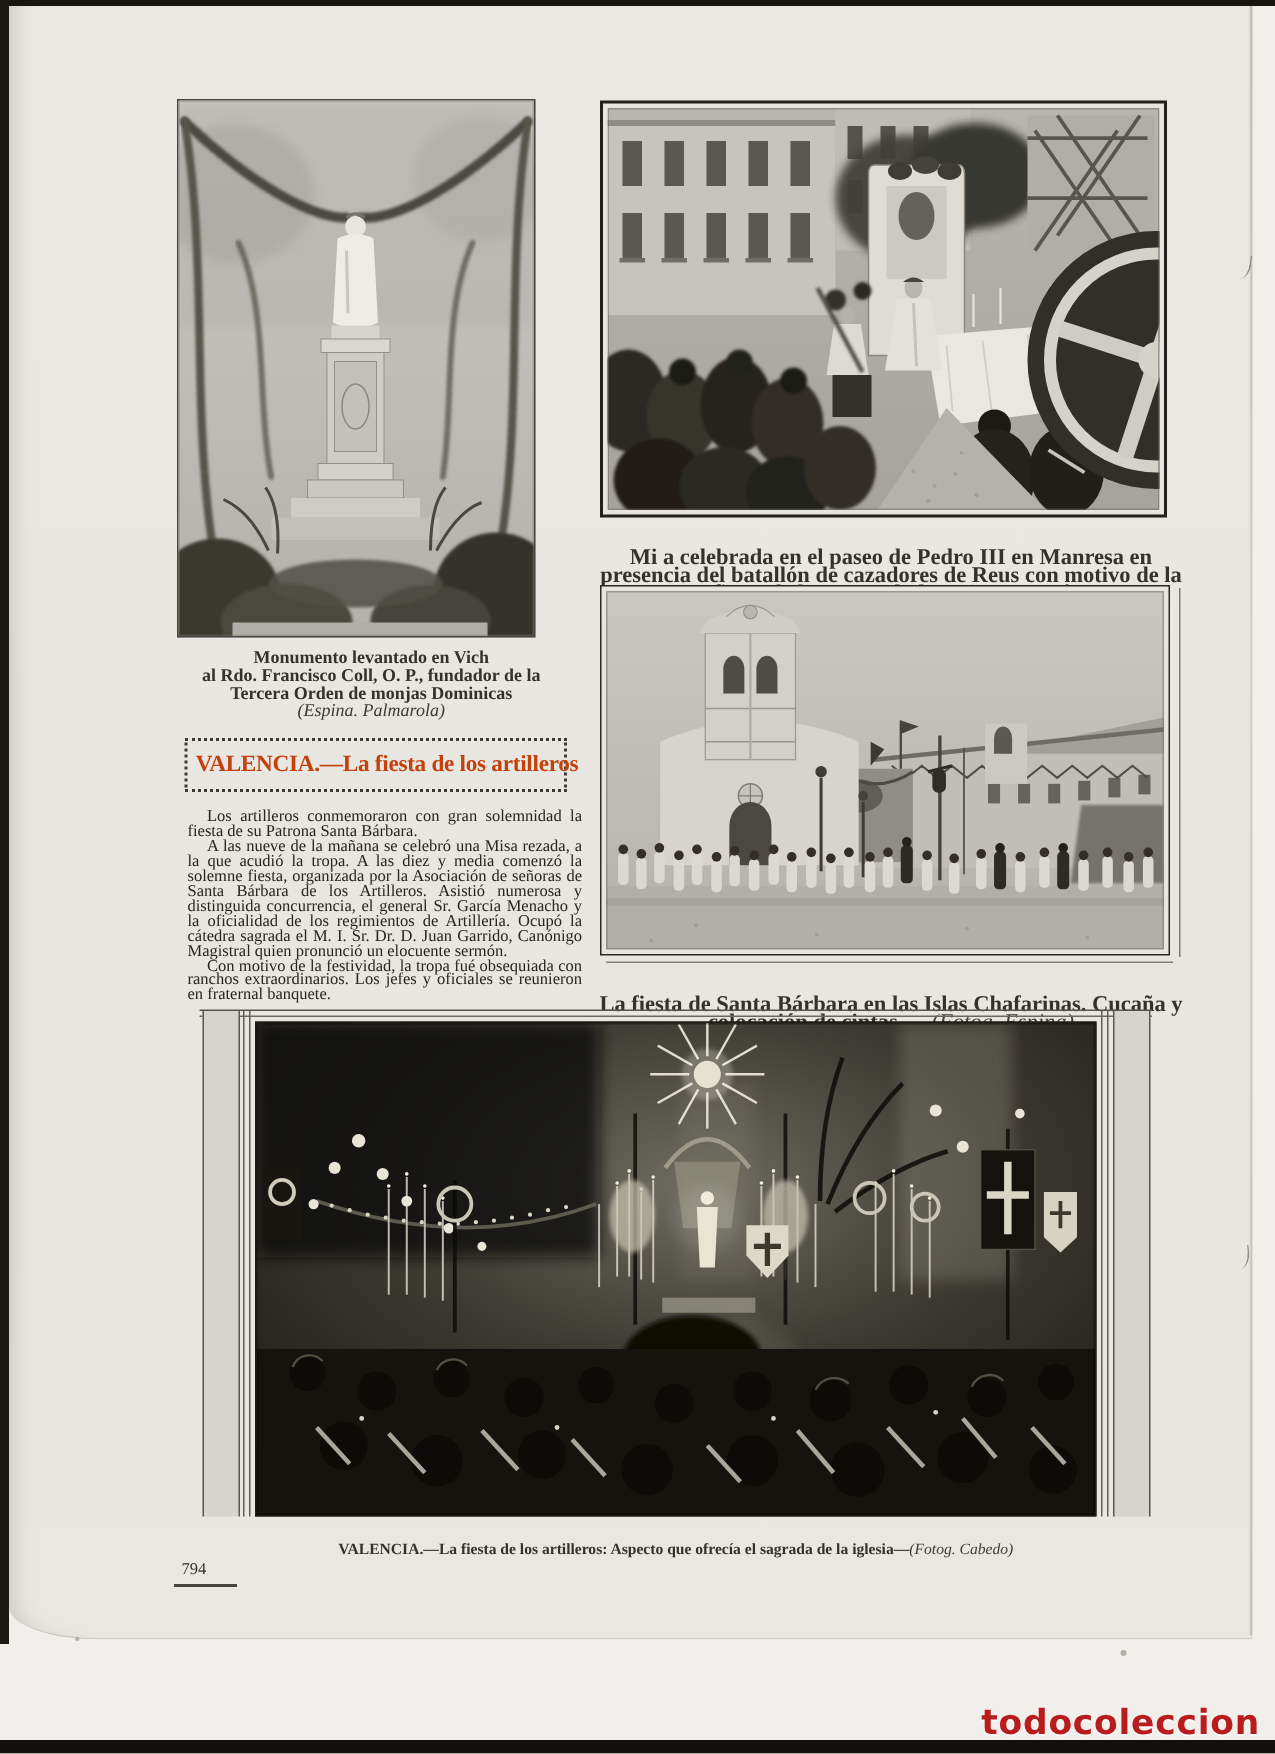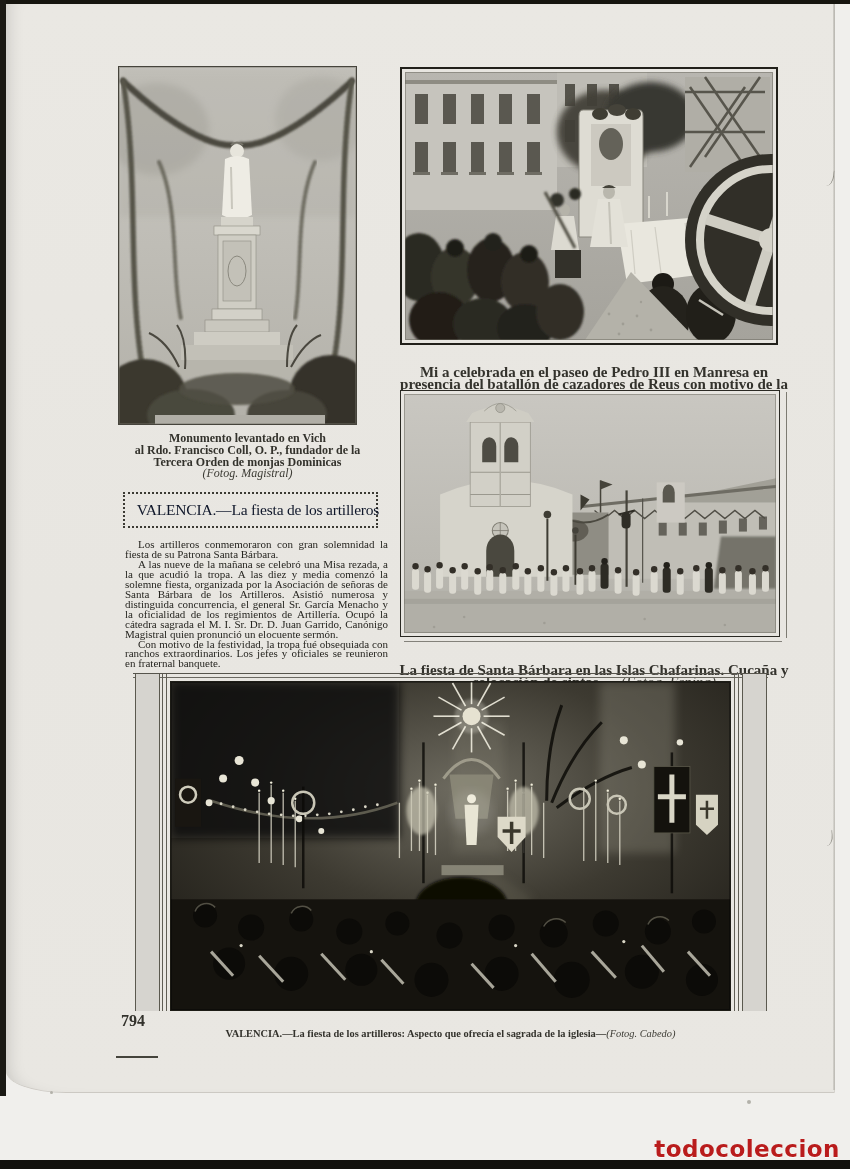--- a/index.html
+++ b/index.html
@@ -40,36 +40,36 @@
   .cap-monument{left:105px;top:433px;width:285px;text-align:center;font-size:12px;line-height:11.8px;}
   .cap-misa{left:398px;top:351px;width:392px;text-align:center;font-size:15px;line-height:12.2px;}
   .cap-chafarinas{left:398px;top:649px;width:392px;text-align:center;font-size:15px;line-height:12.2px;}
   .cap-interior{left:133px;top:1018px;width:635px;text-align:center;font-size:10.4px;line-height:12px;}
   
   .headline-box{
     left:123px;top:492px;width:251px;height:32px;
     border:2.5px dotted #3b3a33;
     display:flex;align-items:center;justify-content:center;
   }
-  .headline{font-size:15.5px;letter-spacing:-.2px;white-space:nowrap;font-weight:400;color:#0f172a;margin-left:15px;}
+  .headline{font-size:15.5px;letter-spacing:-.2px;white-space:nowrap;font-weight:700;color:#c2410c;margin-left:15px;}
   .article{left:125px;top:540px;width:263px;font-size:11px;line-height:9.95px;text-align:justify;color:#262520;}
   .article p{margin:0;text-indent:13px;}
   
   .frame{left:133px;top:672px;width:635px;height:341px;}
   .frame .topline1{left:0;top:1px;width:635px;height:1px;background:#56544c;}
   .frame .topline2{left:0;top:5px;width:635px;height:1px;background:#6a6860;}
   .band{top:2px;width:23px;height:337px;background:#d6d4cf;border-left:1px solid #5b594f;border-right:1px solid #5b594f;}
   .band-l{left:2px;}
   .band-r{left:609px;}
   .vline{top:2px;width:1px;height:337px;background:#5f5d54;}
   .vl1{left:29px;}.vl2{left:33px;}
   .vr1{left:601px;}.vr2{left:605px;}
   .ph-interior{left:37px;top:9px;width:561px;height:330px;border:1.5px solid #1d1c16;background:#22211b;}
   
-  .pagenum{left:121px;top:1012px;font-size:16px;font-weight:bold;color:#33322c;}
+  .pagenum{left:121px;top:1040px;font-size:11px;font-weight:normal;color:#33322c;}
   .pagenum-rule{left:116px;top:1056px;width:42px;height:1.5px;background:#45443c;}
   .watermark{
     left:600px;top:1136px;width:240px;text-align:right;
     font-family:"DejaVu Sans", sans-serif;font-weight:bold;
     font-size:23px;letter-spacing:.5px;color:#b91c1c;
     text-shadow:0 1px 0 rgba(255,255,255,.6);
   }
 </style>
 </head>
 <body>
@@ -140,21 +140,21 @@
     </g>
     <rect x="36" y="348" width="170" height="9" fill="#b0aea6"></rect>
     <rect x=".5" y=".5" width="236" height="356" fill="none" stroke="#7a786f" stroke-opacity=".4"></rect>
   </svg>
 </div>
 
 <div class="abs cap cap-monument">
   <div>Monumento levantado en Vich</div>
   <div>al Rdo. Francisco Coll, O. P., fundador de la</div>
   <div>Tercera Orden de monjas Dominicas</div>
-  <div class="credit">(Fotog. Magistral)</div>
+  <div class="credit">(Espina. Palmarola)</div>
 </div>
 
 <div class="abs photo ph-misa">
   <svg viewBox="0 0 368 268" preserveAspectRatio="none">
     <defs>
       <linearGradient id="gb" x1="0" y1="0" x2="0" y2="1">
         <stop offset="0" stop-color="#b8b6b0"></stop>
           <stop offset="1" stop-color="#a5a39c"></stop>
       </linearGradient>
       <filter id="bb1">

